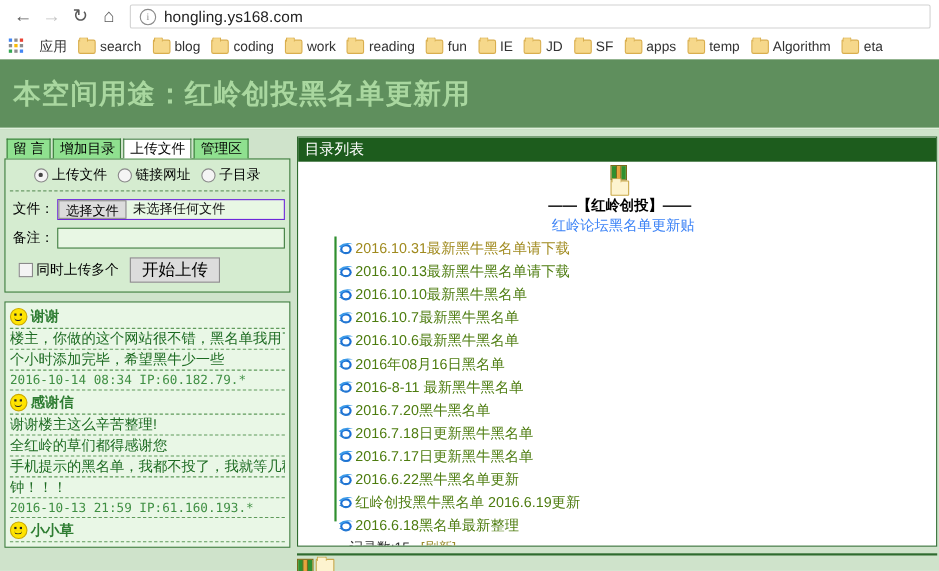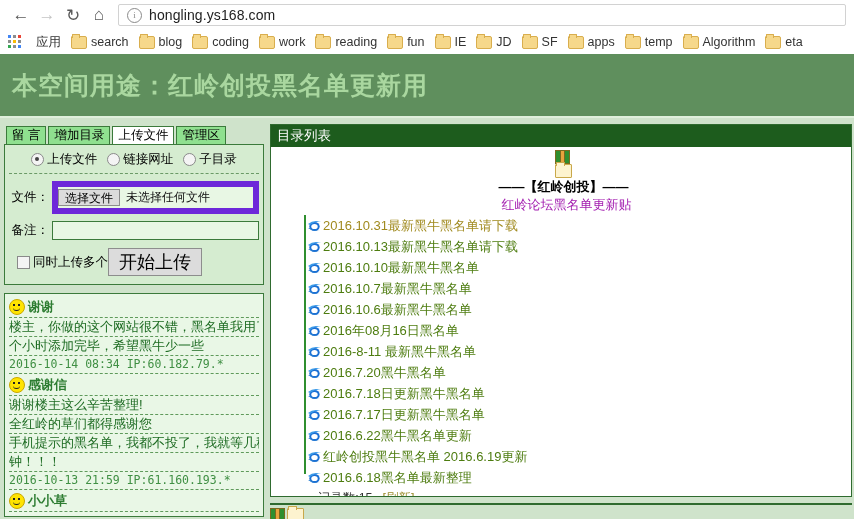--- a/index.html
+++ b/index.html
@@ -86,39 +86,39 @@
     width:11px;height:11px;border-radius:50%;border:1px solid #8a8a8a;
     background:#f4f4f4;margin-right:3px;position:relative;flex:0 0 auto;
   }
   .radio.on:after{
     content:"";position:absolute;top:2.5px;left:2.5px;width:4px;height:4px;
     border-radius:50%;background:#444;
   }
   .form-row{display:flex;align-items:center;margin-top:7px;font-size:12.5px;}
   .form-label{width:40px;text-align:right;padding-right:3px;flex:0 0 auto;}
   .file-box{
-    flex:1;height:33px;border:6px solid #6d28d9;background:#e8f7e4;
+    flex:1;height:19px;border:1px solid #6d28d9;background:#e8f7e4;
     display:flex;align-items:center;box-sizing:border-box;
   }
   .file-btn{
     background:#dcdcdc;border:1px solid #8d8d8d;font-size:12px;padding:0 6px;
     height:17px;line-height:16px;margin:0;box-sizing:border-box;
   }
   .file-none{font-size:12px;padding-left:6px;color:#111;}
   .text-box{
     flex:1;height:19px;border:1px solid #3b7a3b;background:#e8f7e4;box-sizing:border-box;
   }
   .submit-row{display:flex;align-items:center;margin-top:8px;padding-left:8px;}
   .cb{
     width:11px;height:11px;border:1px solid #8a8a8a;background:#f4f4f4;
     margin-right:3px;flex:0 0 auto;
   }
-  .cb-label{font-size:12.5px;}
+  .cb-label{font-size:12.5px;margin-right:10px;}
   .upload-btn{
-    background:#dcdcdc;border:1px solid #8d8d8d;font-size:18px;padding:1px 10px;
+    background:#dcdcdc;border:1px solid #8d8d8d;font-size:15px;padding:1px 10px;
     font-family:Liberation Serif, serif;
   }
   .msg-panel{
     margin-top:8px;background:#e9f7e6;border:1px solid #3b7a3b;
     padding:4px 4px 2px 4px;box-sizing:border-box;
   }
   .msg{padding-bottom:2px;}
   .msg-head{display:flex;align-items:center;border-bottom:1px dashed #5f9a5b;padding-bottom:1px;}
   .smiley{
     width:14px;height:14px;border-radius:50%;background:#ffe400;border:1px solid #c9a800;
@@ -162,21 +162,21 @@
   .book-ico i:nth-child(3){background:#2f8f2f;border-right:none}
   .folder-ico2{
     position:relative;width:15px;height:12px;background:#fdf3cf;
     border:1px solid #c9a84a;border-radius:1px;flex:0 0 auto;margin-left:2px;
   }
   .folder-ico2:before{
     content:"";position:absolute;top:-3px;left:0;width:7px;height:3px;
     background:#fdf3cf;border:1px solid #c9a84a;border-bottom:none;border-radius:1px 1px 0 0;
   }
   .folder-title{font-size:13px;font-weight:bold;color:#000;margin-left:2px;}
-  .folder-desc{font-size:13px;color:#a21caf;margin-left:8px;}
+  .folder-desc{font-size:13px;color:#3b82f6;margin-left:8px;}
   .tree{padding-left:32px;border-left:none;position:relative;}
   .tree:before{
     content:"";position:absolute;left:33px;top:0;bottom:14px;width:2px;background:#2f8f2f;
   }
   .item{display:flex;align-items:center;height:21px;padding-left:4px;}
   .ie-ico{
     width:15px;height:14px;flex:0 0 auto;margin-right:1px;position:relative;
   }
   .ie-ico svg{display:block;}
   .item-text{font-size:13px;color:#4d7c0f;white-space:nowrap;}

